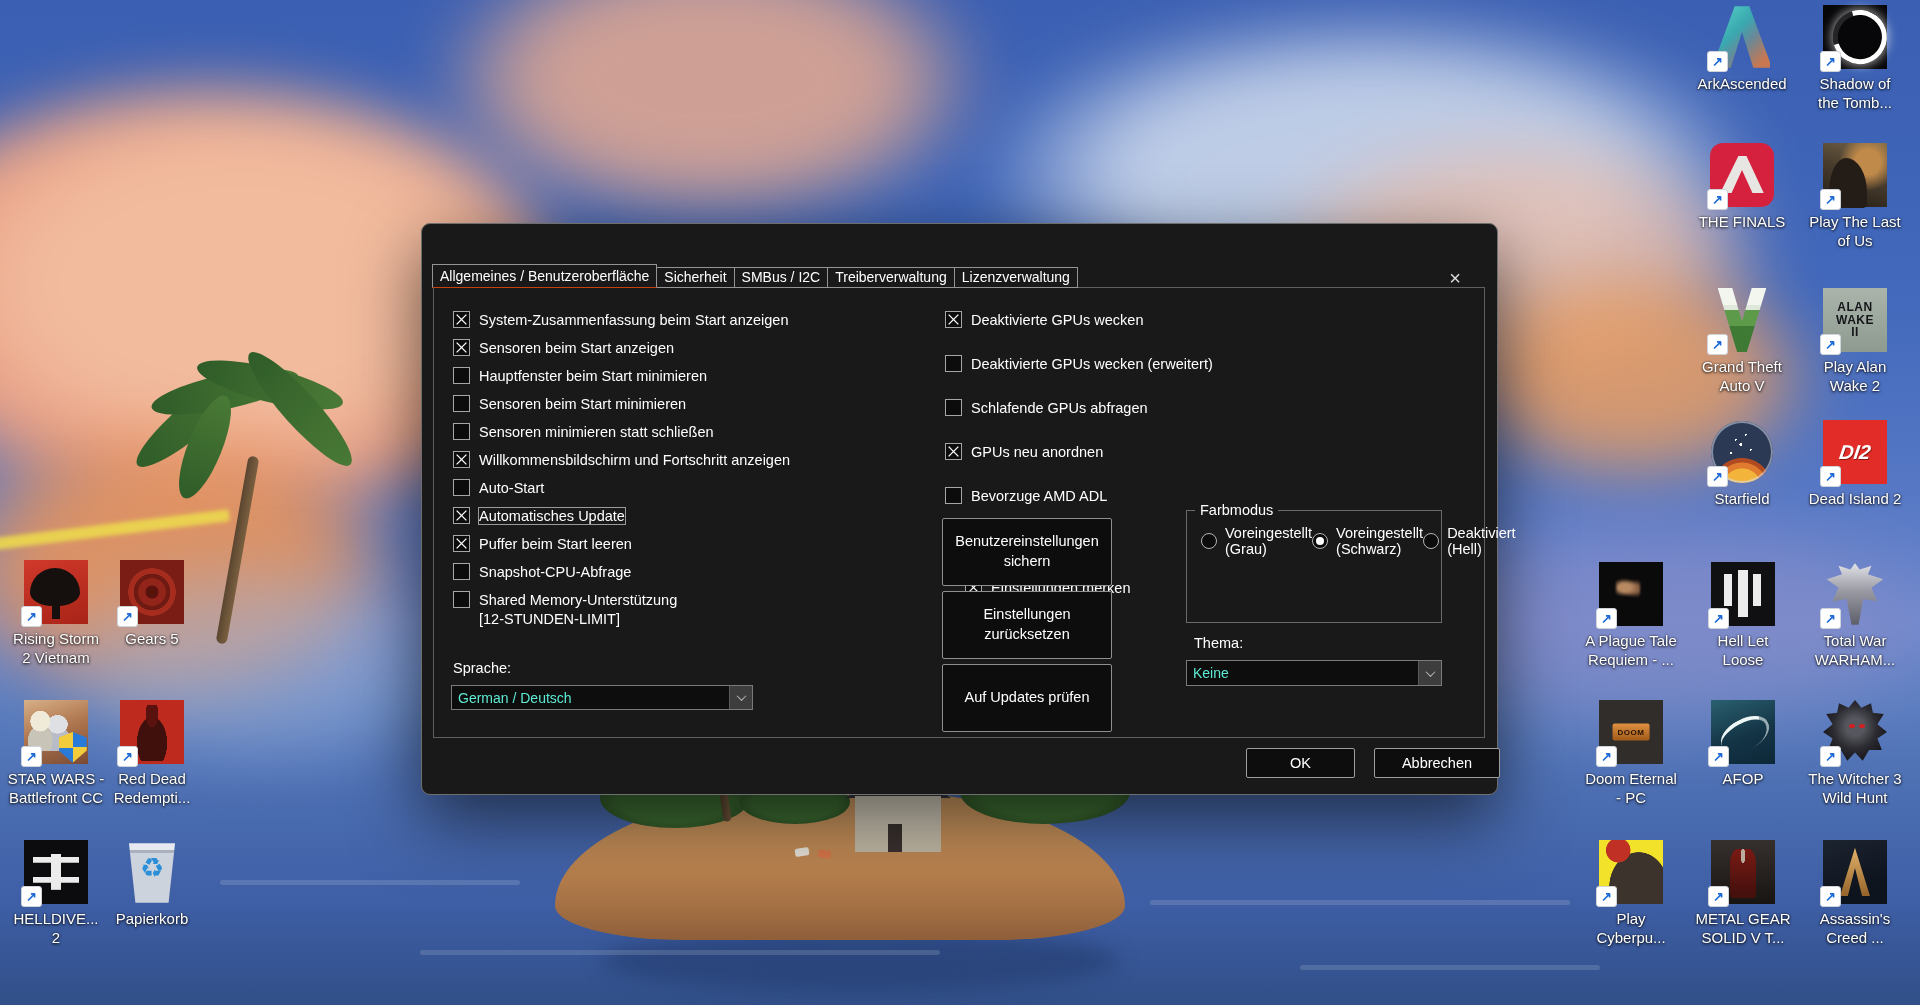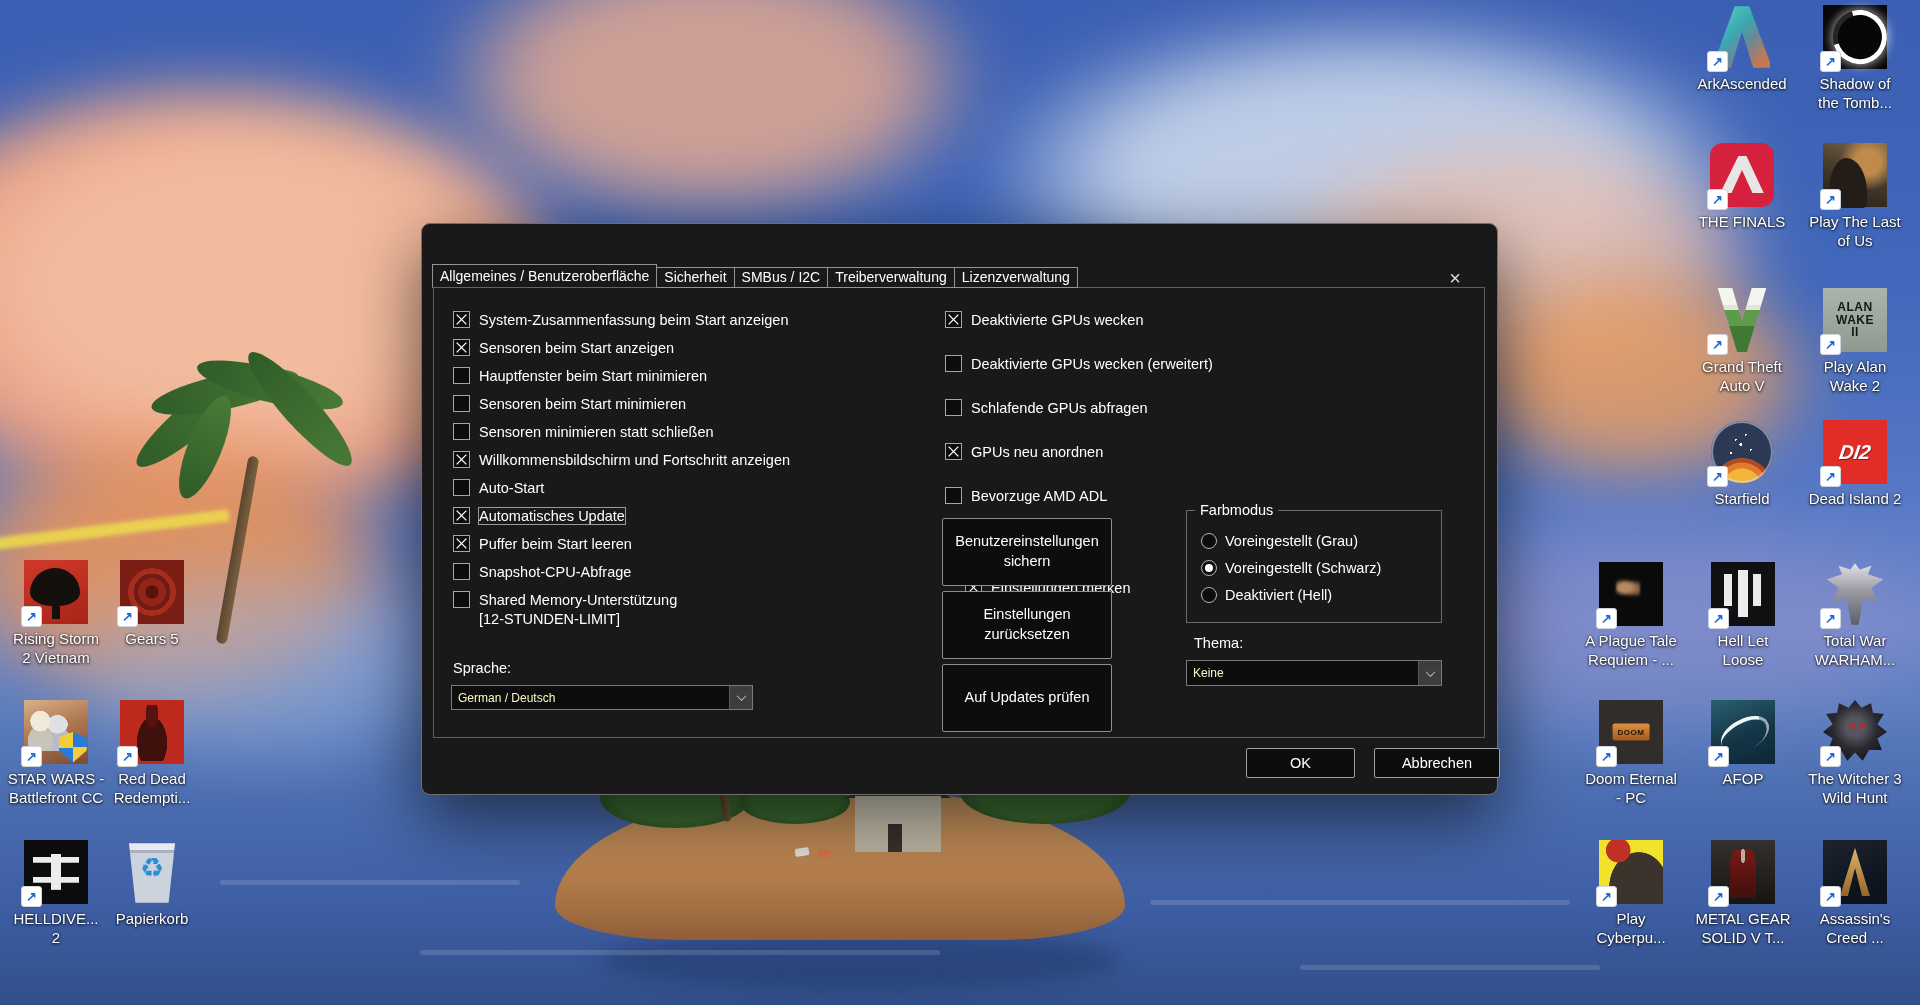--- a/index.html
+++ b/index.html
@@ -101,28 +101,28 @@
   .opts{position:absolute;display:flex;flex-direction:column;}
   .opts-left{left:31px;top:82px;width:470px;}
   .opts-right{left:523px;top:82px;width:380px;gap:16px;}
   .opt-row{display:flex;align-items:flex-start;min-height:28px;box-sizing:border-box;padding-top:4px;}
   .cb{flex:0 0 auto;width:17px;height:17px;box-sizing:border-box;border:1px solid #a6a6a6;background:#0c0c0c;display:flex;align-items:center;justify-content:center;margin-top:1px;}
   .opt-texts{margin-left:9px;line-height:20px;}
   .opt-label.focused{outline:1px solid #9a9a9a;}
   .opt-sub{line-height:19px;}
   .field-label{position:absolute;font-size:14.5px;color:#fff;}
   .dropdown{position:absolute;display:flex;box-sizing:border-box;border:1px solid #7a7a7a;background:#0d0d0d;align-items:stretch;}
-  .dd-value{flex:1;display:flex;align-items:center;padding-left:6px;color:#fef9c3;font-size:12px;}
+  .dd-value{flex:1;display:flex;align-items:center;padding-left:6px;color:#5eead4;font-size:14px;}
   .dd-btn{width:22px;background:#3d3d3d;border-left:1px solid #5a5a5a;display:flex;align-items:center;justify-content:center;}
   .dd-btn::after{content:"";width:6px;height:6px;border-right:1.5px solid #b8b8b8;border-bottom:1.5px solid #b8b8b8;transform:rotate(45deg) translate(-1px,-1px);}
   .action-col{position:absolute;left:520px;top:294px;width:170px;display:flex;flex-direction:column;gap:5px;}
   .action-btn{height:68px;box-sizing:border-box;background:#0d0d0d;border:1px solid #8f8f8f;border-radius:2px;color:#fff;font-size:14.5px;line-height:1.35;display:flex;align-items:center;justify-content:center;text-align:center;padding:4px 8px;font-family:"Liberation Sans",sans-serif;}
   .fieldset{position:absolute;left:764px;top:286px;width:256px;height:113px;border:1px solid #6a6a6a;box-sizing:border-box;}
   .legend{position:absolute;top:-9px;left:8px;background:#191919;padding:0 5px;font-size:14.5px;}
-  .radio-rows{position:absolute;left:14px;top:16px;display:flex;flex-direction:column;}
+  .radio-rows{position:absolute;left:14px;top:16px;display:flex;flex-direction:row;}
   .radio-row{display:flex;align-items:center;height:27px;}
   .radio{width:16px;height:16px;box-sizing:border-box;border:1px solid #b4b4b4;border-radius:50%;background:#0c0c0c;display:flex;align-items:center;justify-content:center;flex:0 0 auto;}
   .radio .dot{width:8px;height:8px;border-radius:50%;background:#fff;}
   .radio-label{margin-left:8px;}
   .btn{position:absolute;box-sizing:border-box;background:#0d0d0d;border:1px solid #9e9e9e;border-radius:2px;color:#fff;font-size:14.5px;display:flex;align-items:center;justify-content:center;font-family:"Liberation Sans",sans-serif;}
   .ok-btn{left:824px;top:524px;width:109px;height:30px;}
   .cancel-btn{left:952px;top:524px;width:126px;height:30px;}
 </style>
 </head>
 <body>

